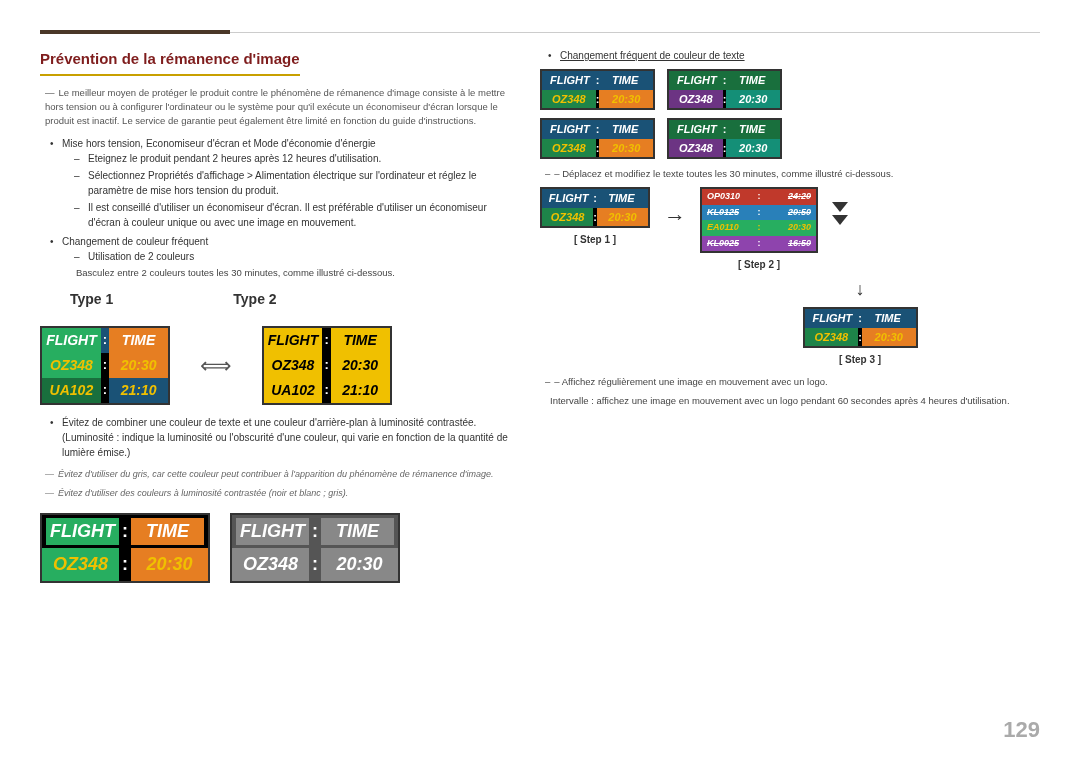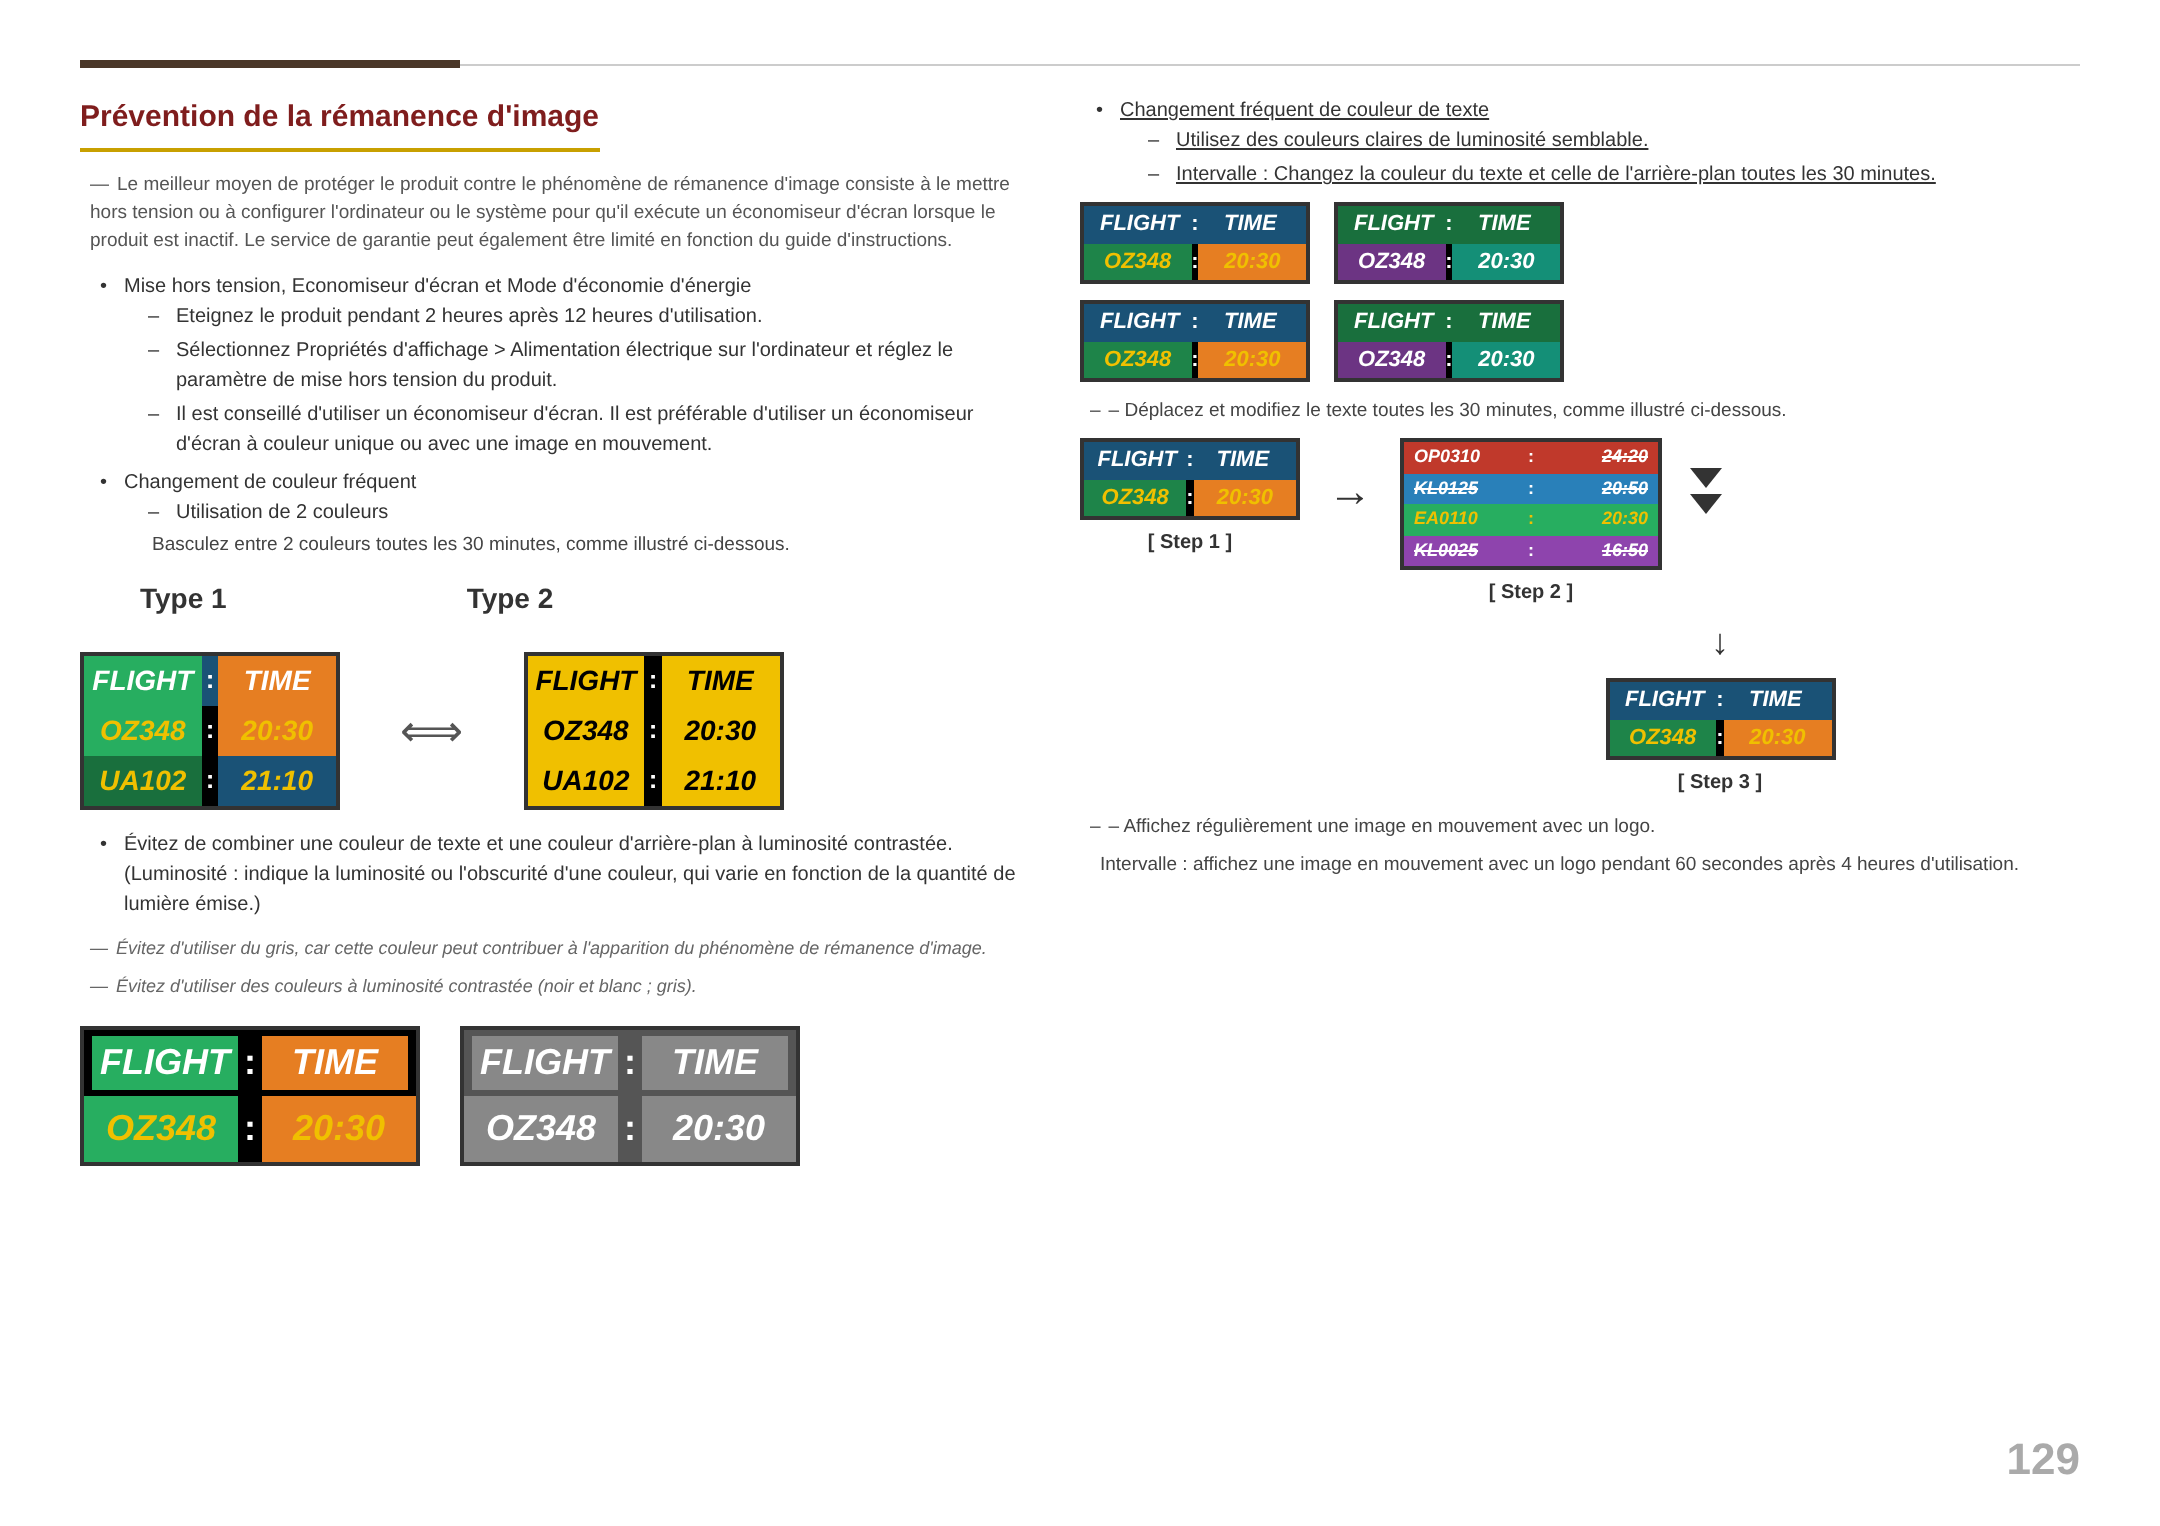--- a/index.html
+++ b/index.html
@@ -472,24 +472,20 @@
             <div class="board-data-cell-large" style="background:#888; color:#fff;">20:30</div>
           </div>
         </div>
       </div>
     </div>
 
     <div class="right-column">
       <ul class="right-bullet-list">
         <li>
           <span>Changement fréquent de couleur de texte</span>
-          <ul class="right-sub-list">
-            <li>Utilisez des couleurs claires de luminosité semblable.</li>
-            <li>Intervalle : Changez la couleur du texte et celle de l'arrière-plan toutes les 30 minutes.</li>
-          </ul>
         </li>
       </ul>
 
       <div class="right-boards-row">
 
         <div class="right-board" style="background:#000;">
           <div class="rb-header" style="background:#1a5276;">
             <div class="rb-cell">FLIGHT</div>
             <div class="rb-sep">:</div>
             <div class="rb-cell">TIME</div>
@@ -561,21 +557,21 @@
               <div class="rb-data yellow-text" style="background:#e67e22;">20:30</div>
             </div>
           </div>
           <div class="step-label">[ Step 1 ]</div>
         </div>
 
         <div style="font-size:22px; color:#333; display:flex; align-items:center; margin-top:10px; padding: 0 4px;">→</div>
 
         <div class="step-group">
 
-          <div style="border:2px solid #333; background:#000; width:131px;">
+          <div style="border:2px solid #333; background:#000; width:118px;">
             <div style="display:flex; background:#c0392b; padding:1px 2px;">
               <span style="font-size:9px; font-weight:bold; font-style:italic; color:#fff; flex:1; text-align:left; padding-left:3px;">OP0310</span>
               <span style="font-size:9px; font-weight:bold; color:#fff;">:</span>
               <span style="font-size:9px; font-weight:bold; font-style:italic; color:#fff; flex:1; text-align:right; padding-right:3px; text-decoration:line-through;">24:20</span>
             </div>
             <div style="display:flex; background:#2980b9; padding:1px 2px;">
               <span style="font-size:9px; font-weight:bold; font-style:italic; color:#fff; flex:1; text-align:left; padding-left:3px; text-decoration:line-through;">KL0125</span>
               <span style="font-size:9px; font-weight:bold; color:#fff;">:</span>
               <span style="font-size:9px; font-weight:bold; font-style:italic; color:#fff; flex:1; text-align:right; padding-right:3px; text-decoration:line-through;">20:50</span>
             </div>

